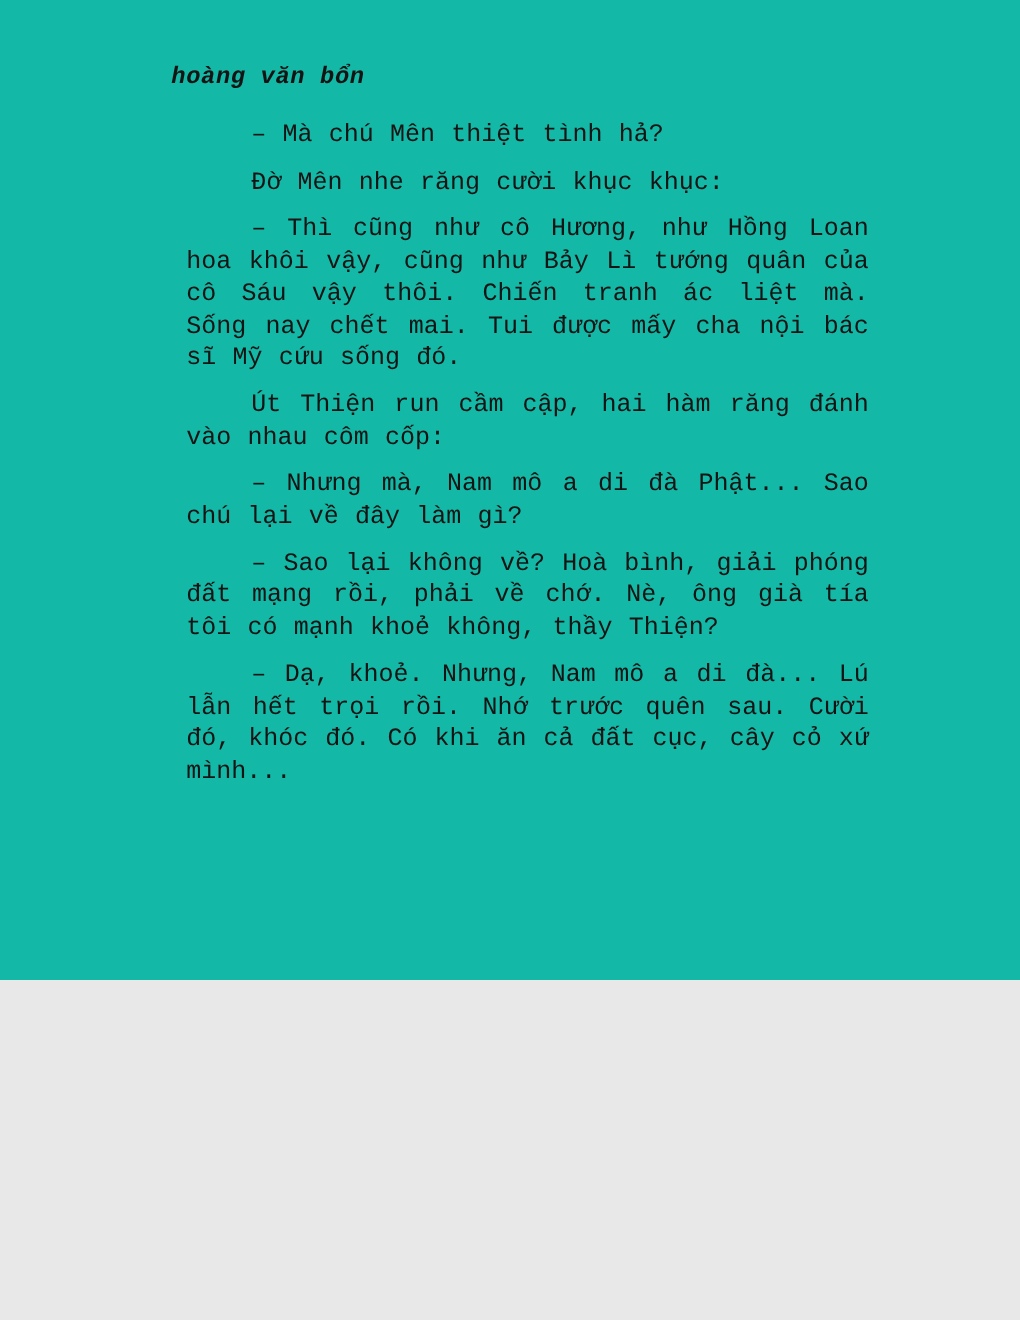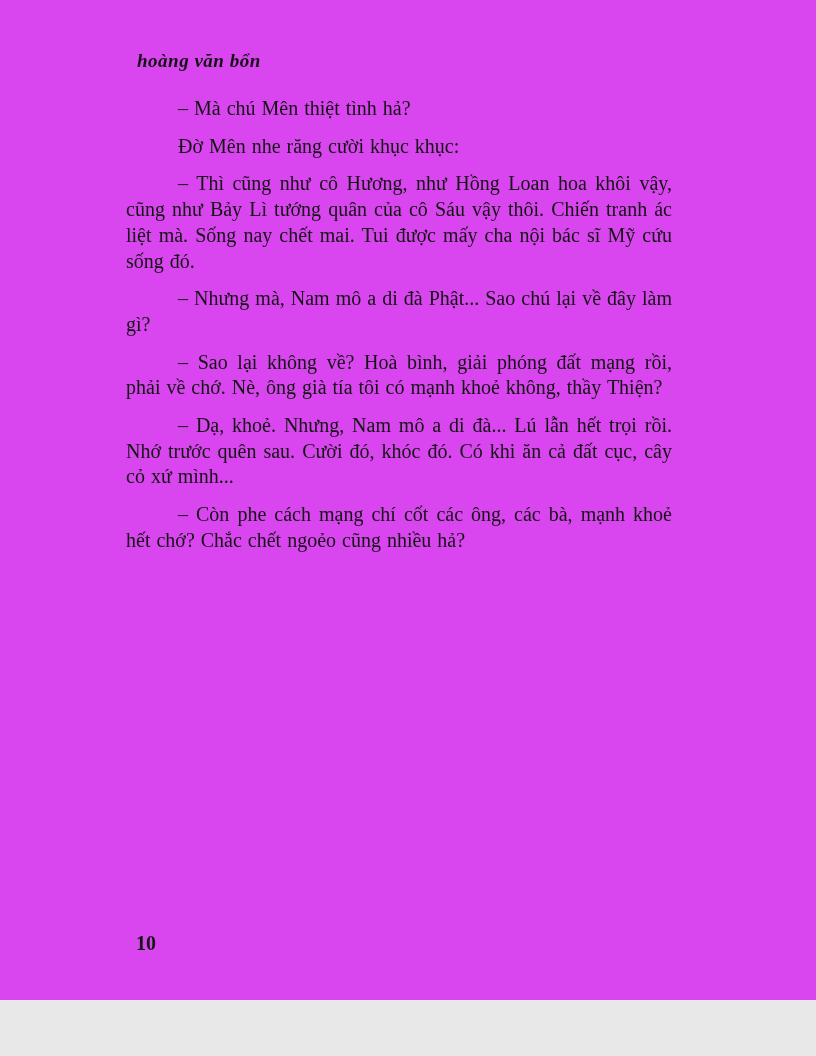--- a/index.html
+++ b/index.html
@@ -3,39 +3,39 @@
 <meta charset="utf-8">
 <style>
   html, body {
     margin: 0;
     padding: 0;
     background: #e8e8e8;
   }
   .page {
     position: relative;
     width: 816px;
-    height: 1000px;
-    background: #d946ef;
+    height: 784px;
+    background: #14b8a6;
     overflow: hidden;
-    font-family: Liberation Serif, serif;
+    font-family: Liberation Mono, monospace;
     color: #141414;
   }
   .running-header {
     position: absolute;
     left: 137px;
     top: 50px;
     font-size: 19px;
     font-weight: bold;
     font-style: italic;
     letter-spacing: 0.5px;
     white-space: nowrap;
   }
   .content {
     position: absolute;
-    left: 126px;
+    left: 149px;
     top: 96px;
     width: 546px;
   }
   .content p {
     margin: 0 0 12px 0;
     font-size: 20px;
     line-height: 25.7px;
     text-align: justify;
     text-indent: 52px;
     word-spacing: 1px;
@@ -53,21 +53,21 @@
 <body>
 
 <div class="page">
 
   <div class="running-header">hoàng văn bổn</div>
 
   <div class="content">
     <p>– Mà chú Mên thiệt tình hả?</p>
     <p>Đờ Mên nhe răng cười khục khục:</p>
     <p>– Thì cũng như cô Hương, như Hồng Loan hoa khôi vậy, cũng như Bảy Lì tướng quân của cô Sáu vậy thôi. Chiến tranh ác liệt mà. Sống nay chết mai. Tui được mấy cha nội bác sĩ Mỹ cứu sống đó.</p>
+    <p>Út Thiện run cầm cập, hai hàm răng đánh vào nhau côm cốp:</p>
     <p>– Nhưng mà, Nam mô a di đà Phật... Sao chú lại về đây làm gì?</p>
     <p>– Sao lại không về? Hoà bình, giải phóng đất mạng rồi, phải về chớ. Nè, ông già tía tôi có mạnh khoẻ không, thầy Thiện?</p>
     <p>– Dạ, khoẻ. Nhưng, Nam mô a di đà... Lú lẫn hết trọi rồi. Nhớ trước quên sau. Cười đó, khóc đó. Có khi ăn cả đất cục, cây cỏ xứ mình...</p>
-    <p>– Còn phe cách mạng chí cốt các ông, các bà, mạnh khoẻ hết chớ? Chắc chết ngoẻo cũng nhiều hả?</p>
   </div>
 
   <div class="page-number">10</div>
 
 </div>
 
 </body></html>

